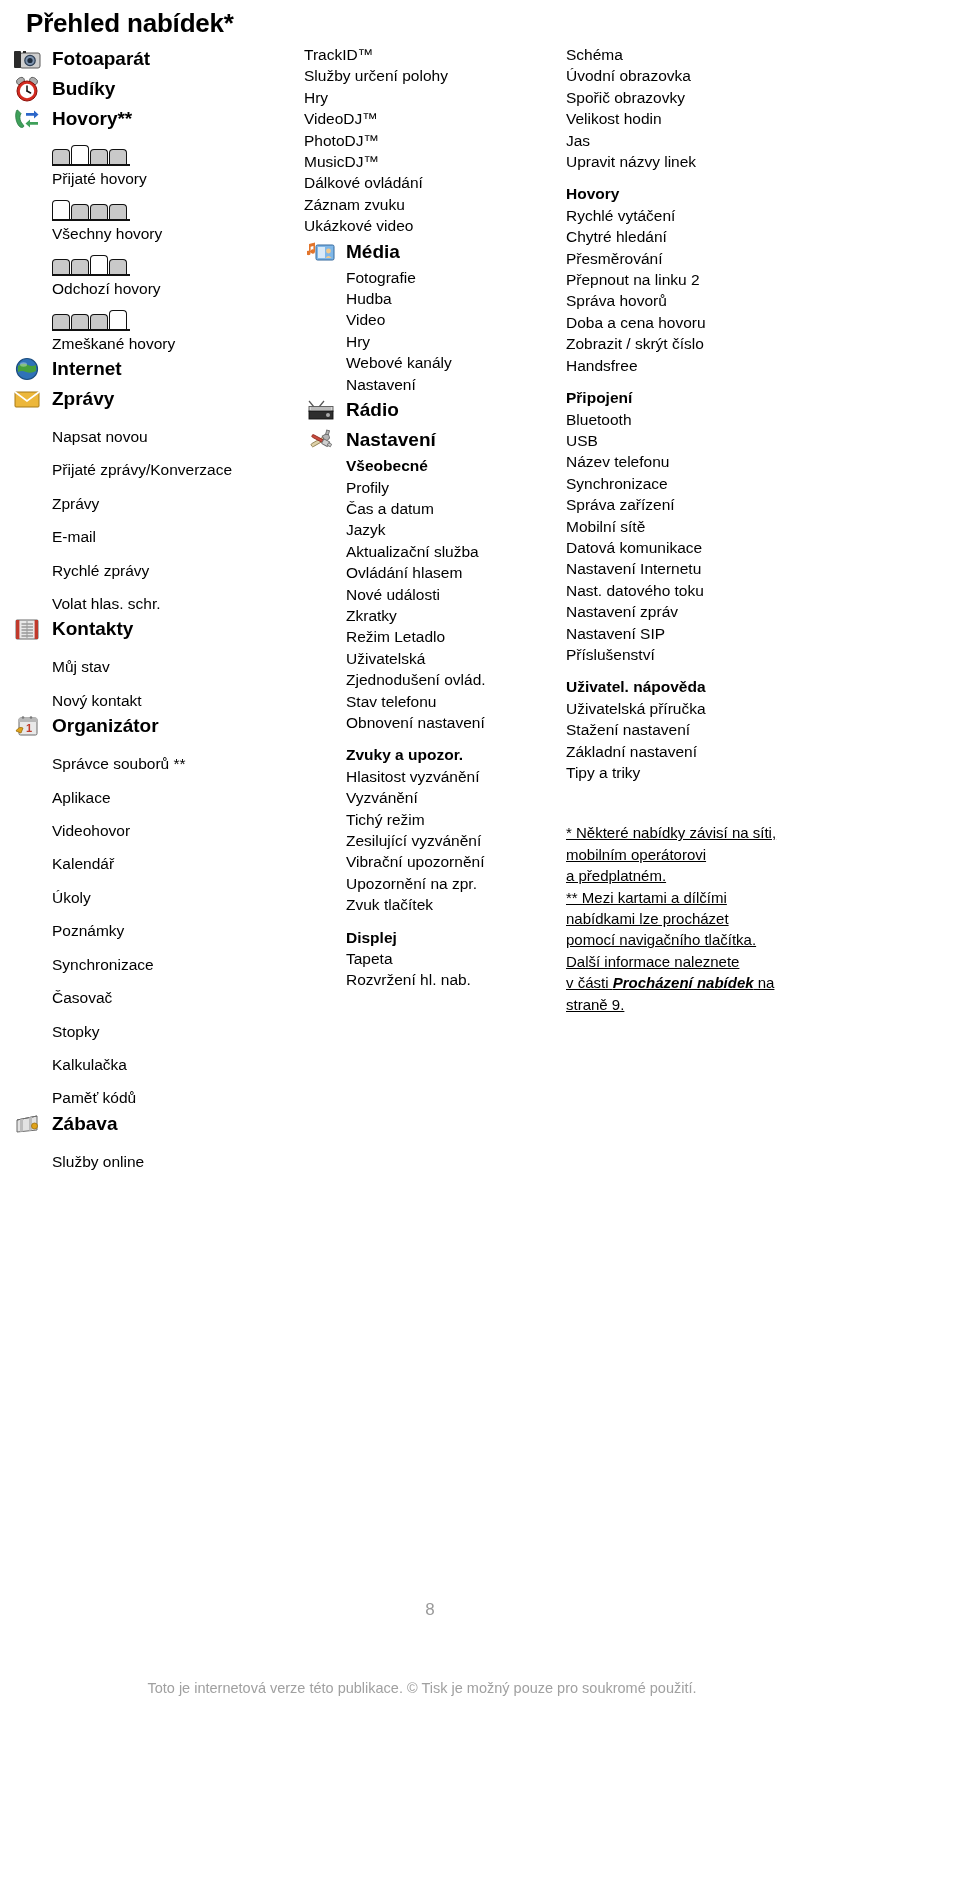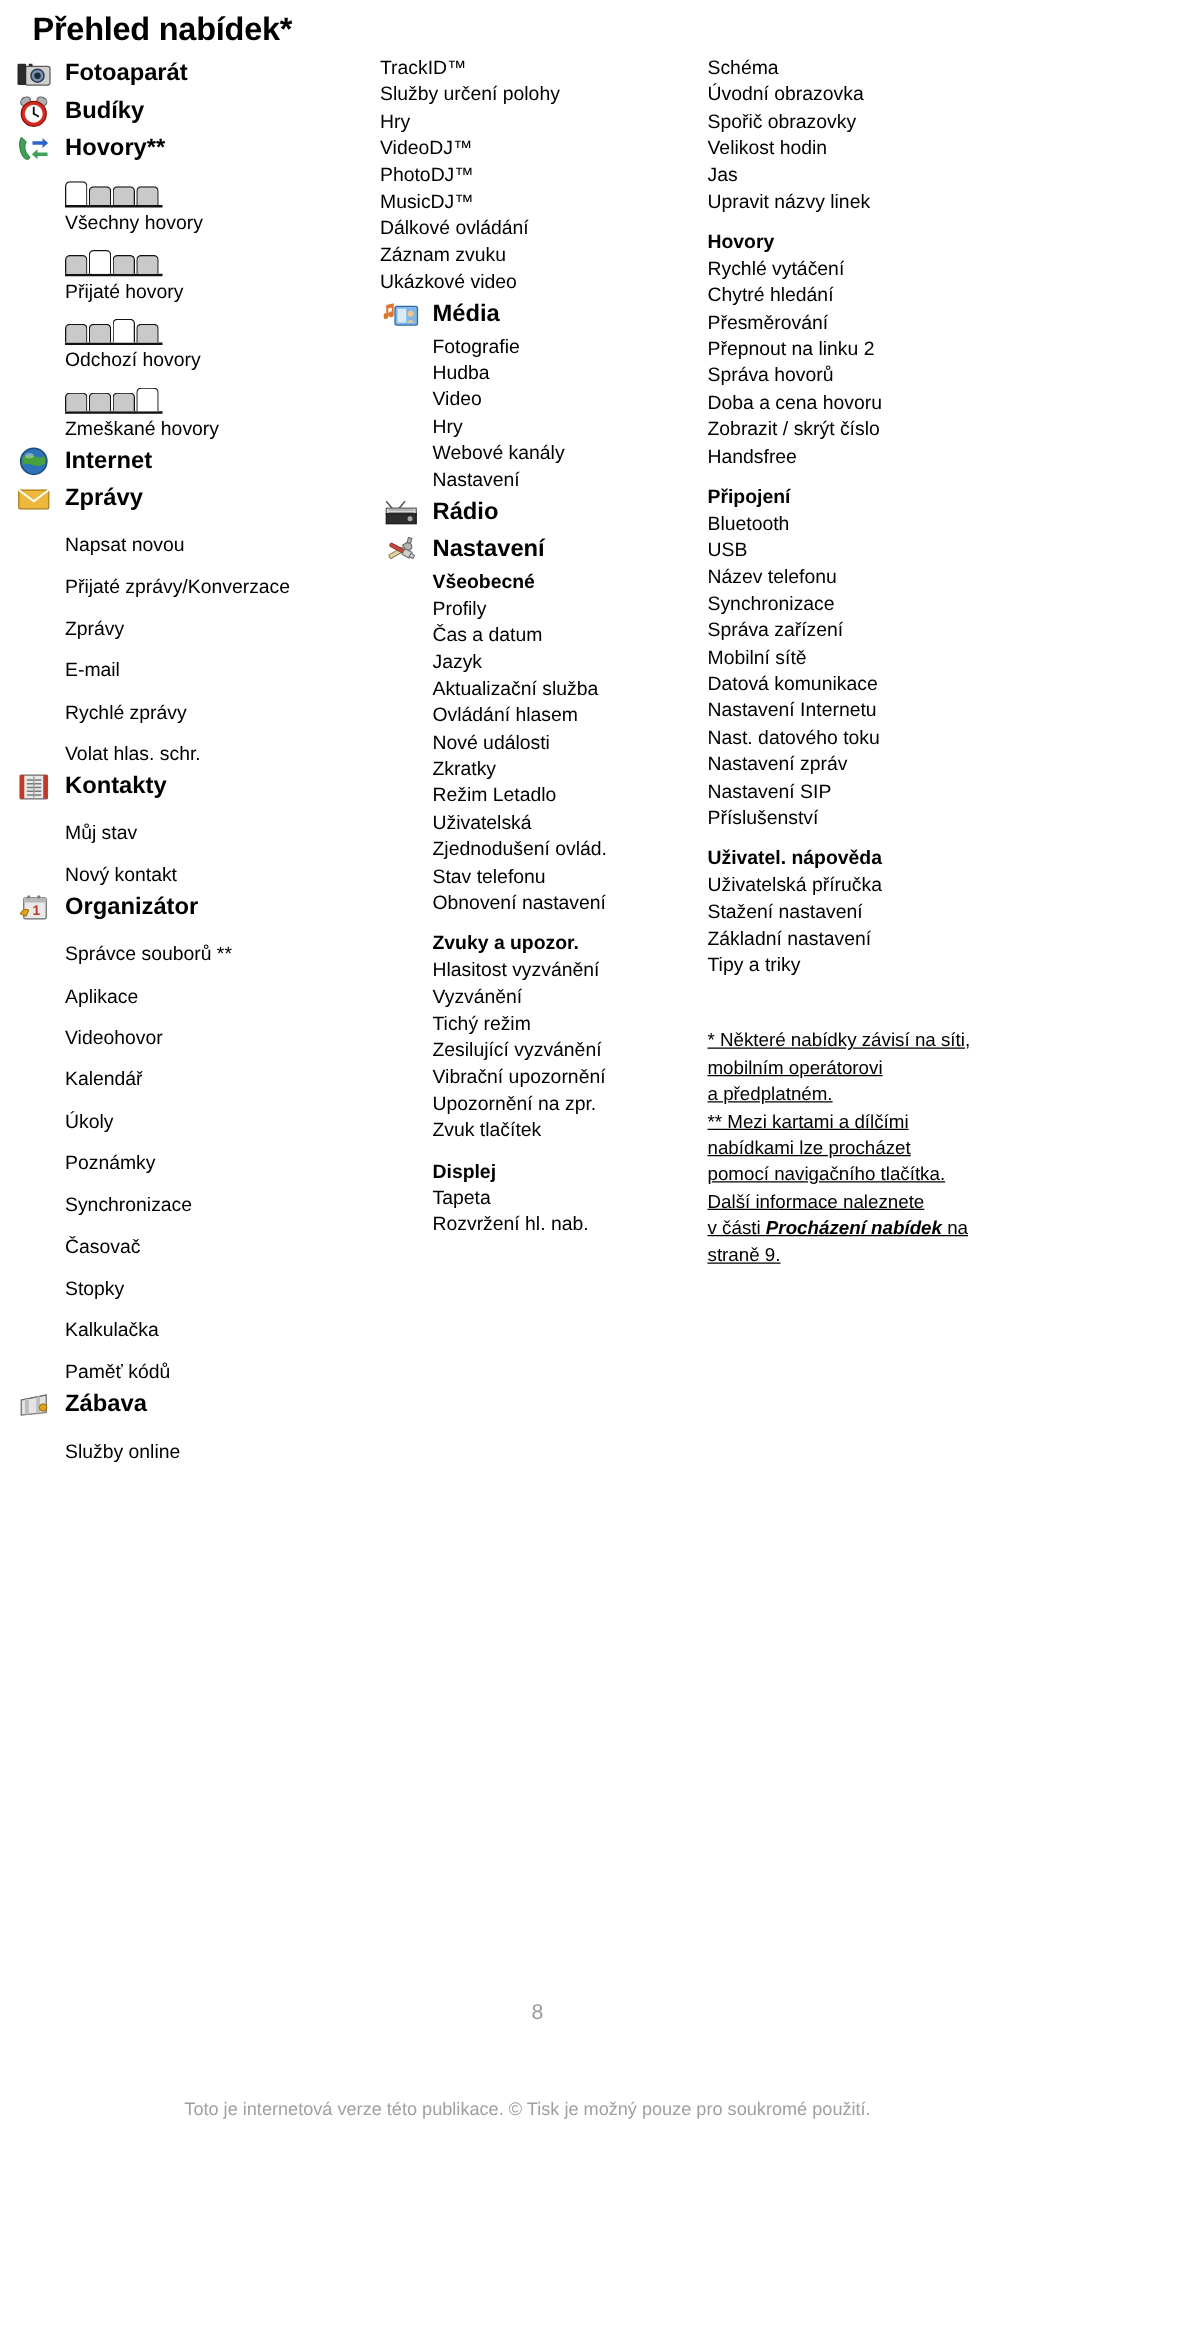--- a/index.html
+++ b/index.html
@@ -162,38 +162,38 @@
             <path d="M4 2 C2 5 2 13 6 18 C8 20 10 20 11 18 L8 14 C6.5 11 6.5 8 8 5.5 L4.5 2 Z" fill="#3fa05a" stroke="#2a7a42" stroke-width="0.8"></path>
             <path d="M13 5 h8 v-2.6 l4.5 4 -4.5 4 V7.8 h-8 z" fill="#2b66c9"></path>
             <path d="M25 14 h-8 v-2.6 l-4.5 4 4.5 4 V16.8 h8 z" fill="#3fa05a"></path>
           </svg>
         </span>
         <span class="grp-title">Hovory**</span>
       </div>
 
       <div class="callgrp">
         <div class="tabs">
+          <div class="t"></div>
+            <div class="t on"></div>
+            <div class="t"></div>
+            <div class="t"></div>
+        </div>
+        <div class="tabs-base"></div>
+        <div class="calllabel">Přijaté hovory</div>
+      </div>
+
+      <div class="callgrp">
+        <div class="tabs">
           <div class="t on"></div>
             <div class="t"></div>
             <div class="t"></div>
             <div class="t"></div>
         </div>
         <div class="tabs-base"></div>
         <div class="calllabel">Všechny hovory</div>
-      </div>
-
-      <div class="callgrp">
-        <div class="tabs">
-          <div class="t"></div>
-            <div class="t on"></div>
-            <div class="t"></div>
-            <div class="t"></div>
-        </div>
-        <div class="tabs-base"></div>
-        <div class="calllabel">Přijaté hovory</div>
       </div>
 
       <div class="callgrp">
         <div class="tabs">
           <div class="t"></div>
             <div class="t"></div>
             <div class="t on"></div>
             <div class="t"></div>
         </div>
         <div class="tabs-base"></div>

